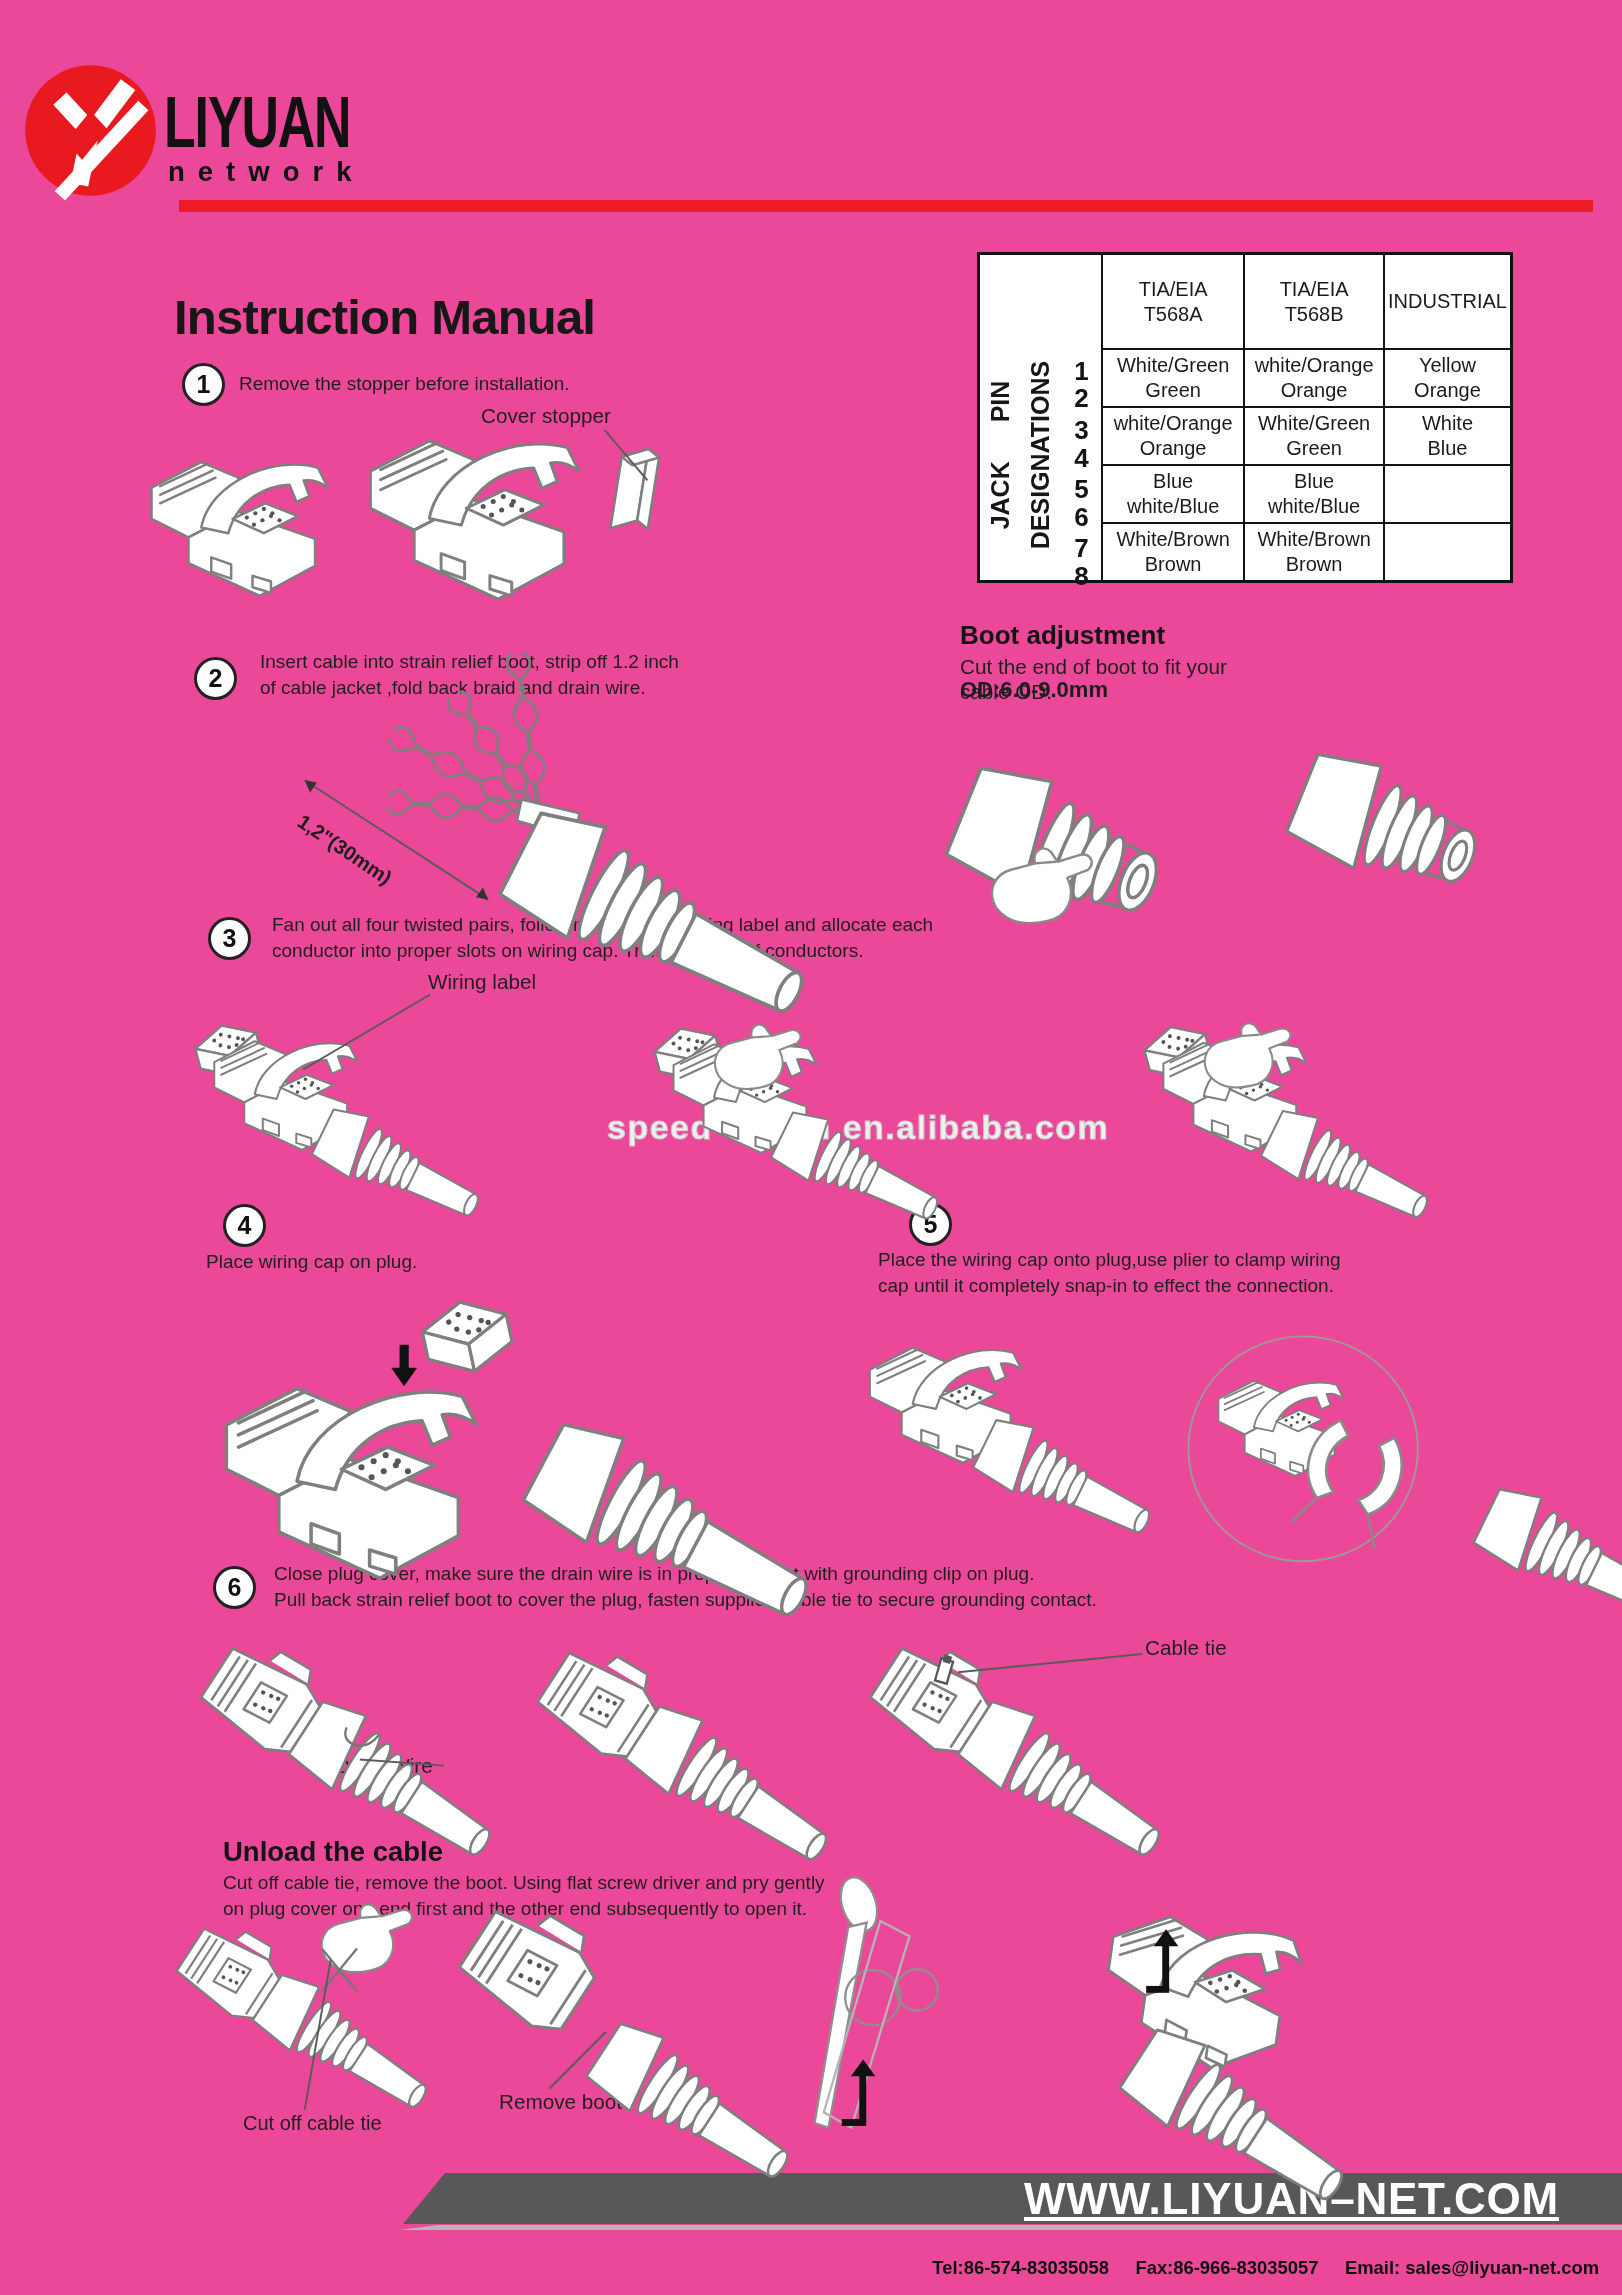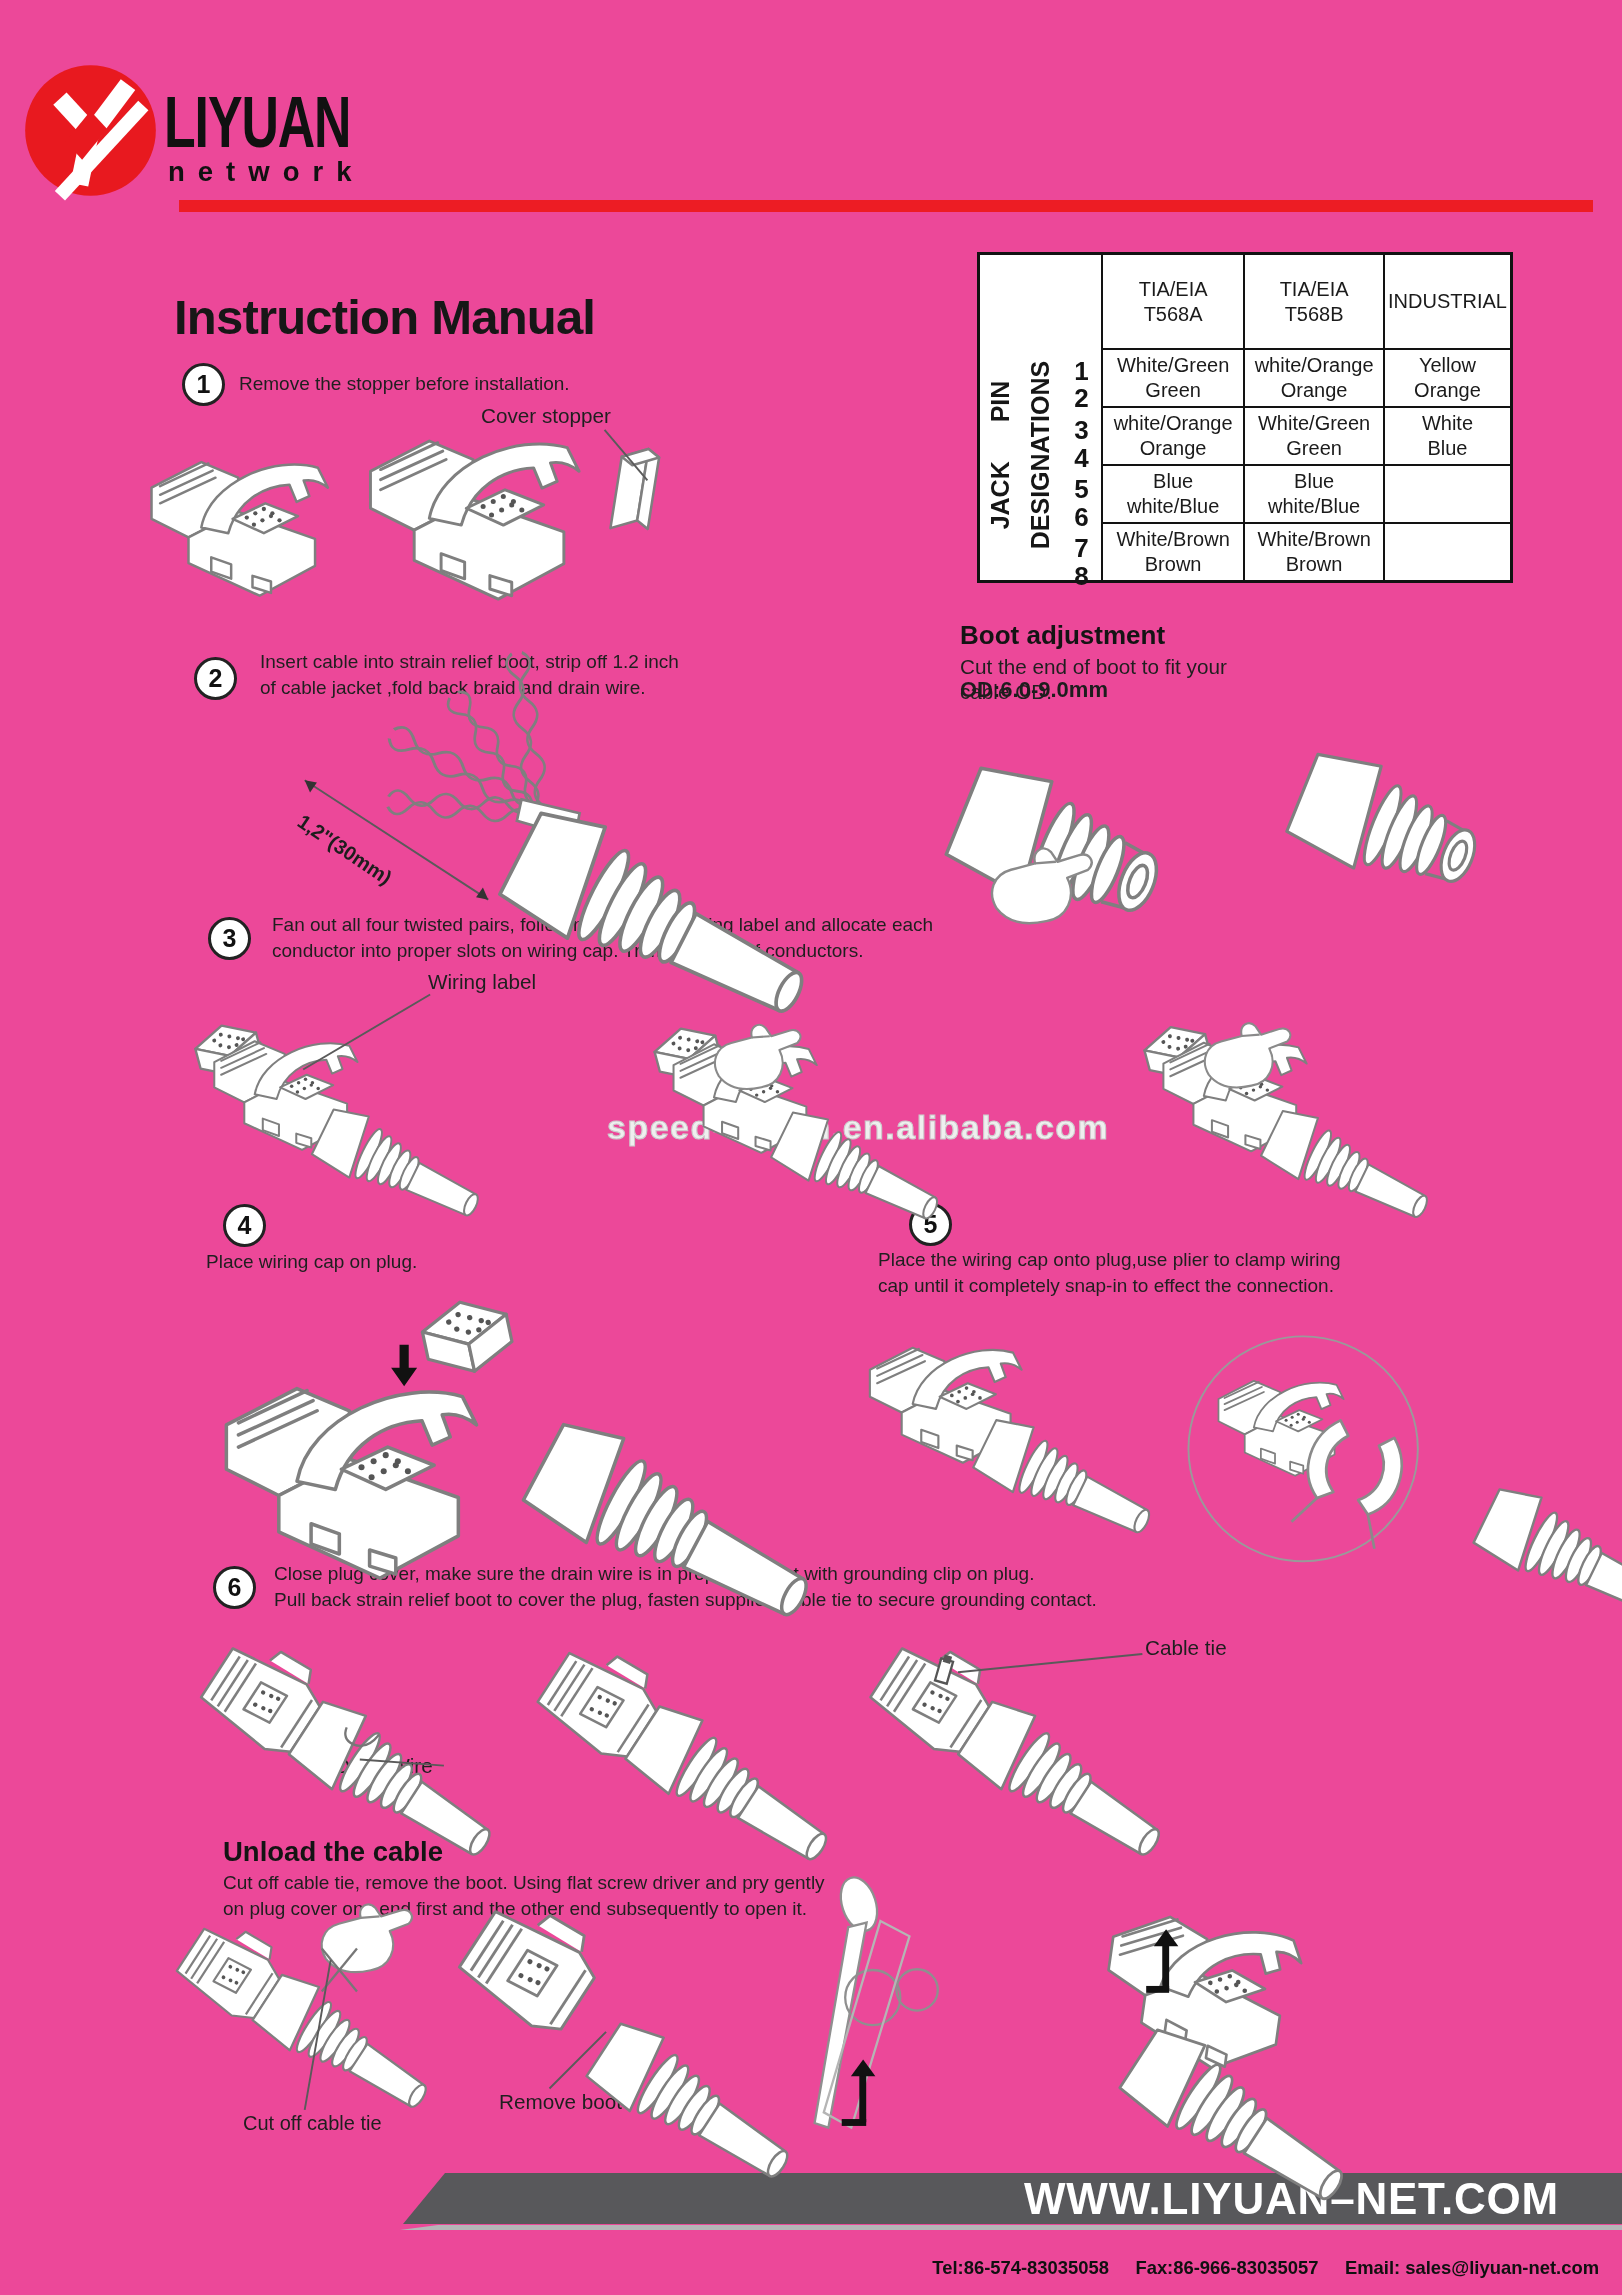--- a/index.html
+++ b/index.html
@@ -29,21 +29,21 @@
   .pt-grid{flex:1;display:grid;grid-template-columns:1.12fr 1.1fr 1fr;
     grid-template-rows:93px 1fr 1fr 1fr 1fr;}
   .pt-cell{border-left:2.3px solid #121212;display:flex;flex-direction:column;
     align-items:center;justify-content:center;font-size:20px;line-height:25px;
     color:#1b1b1b;text-align:center;}
   .pt-cell.rowline{border-top:2.3px solid #121212;}
   
   .banner{left:403px;top:2173px;width:1220px;height:51px;background:#58585b;
     clip-path:polygon(42px 0,100% 0,100% 100%,0 100%);
     display:flex;align-items:center;justify-content:flex-end;padding-right:64px;box-sizing:border-box;}
-  .banner-text{color:#fff;font-size:44px;font-weight:bold;letter-spacing:0.8px;white-space:nowrap;}
+  .banner-text{color:#fff;font-size:44px;font-weight:bold;letter-spacing:0.8px;white-space:nowrap;text-decoration:underline;}
   .banner-shadow{left:396px;top:2225px;width:1227px;height:5.4px;background:#b5b5b8;
     clip-path:polygon(42px 0,100% 0,100% 100%,0 100%);}
   .foot-line{width:1071px;text-align:right;font-size:18.4px;font-weight:bold;color:#101010;white-space:nowrap;}
   .watermark{font-size:34px;font-weight:bold;color:#efefef;
     -webkit-text-stroke:1.1px #cccccc;letter-spacing:1.5px;white-space:nowrap;}
   .dim-label{font-size:20px;font-weight:bold;transform:rotate(34deg);transform-origin:left top;white-space:nowrap;}
   .h2{font-size:26px;font-weight:bold;color:#141414;white-space:nowrap;}
   .od{font-size:22px;font-weight:bold;white-space:nowrap;}
 </style>
 </head>

